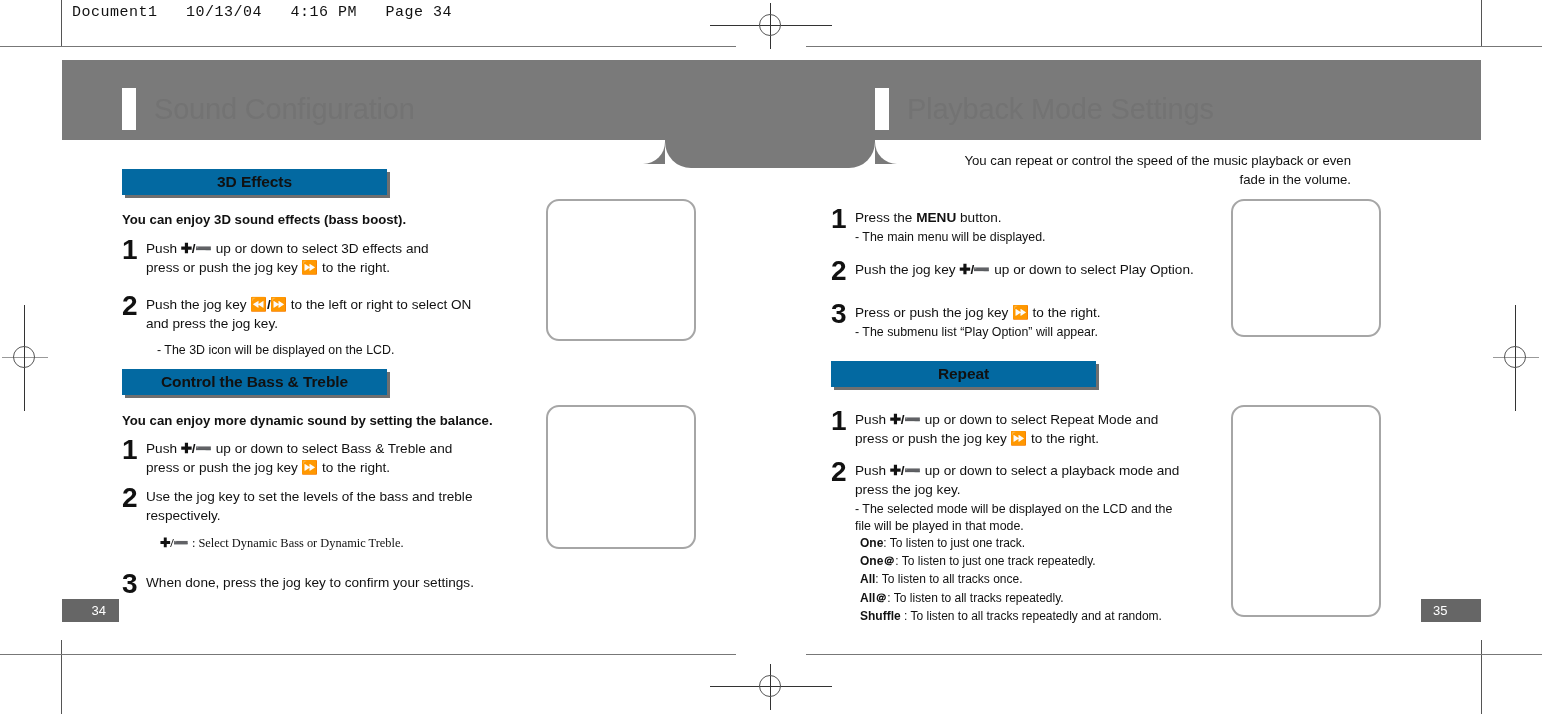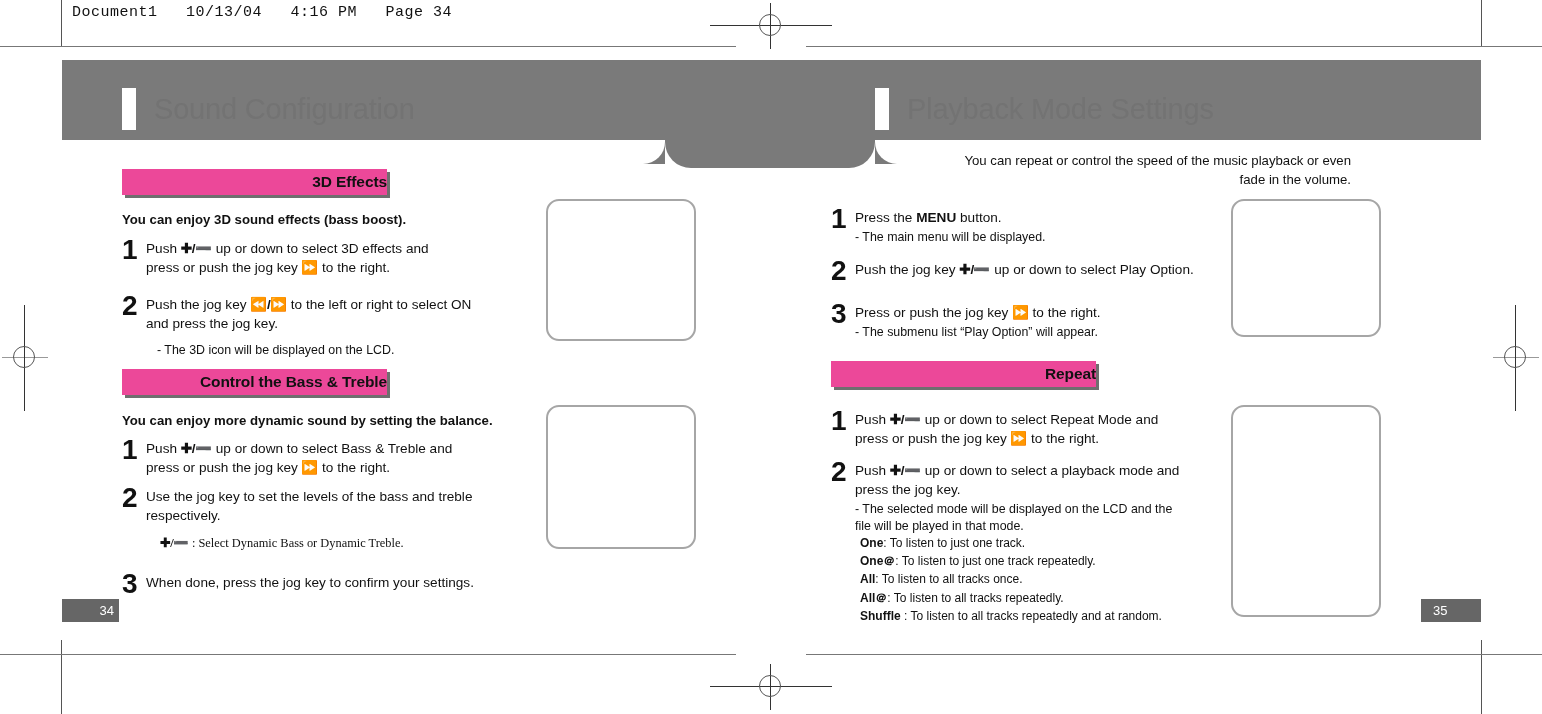--- a/index.html
+++ b/index.html
@@ -135,26 +135,26 @@
     font-weight: normal;
     letter-spacing: -0.2px;
     line-height: 1;
   }
   .chapter.left { left: 122px; }
   .chapter.right { left: 875px; }
 
   
   .chip {
     position: absolute;
-    background: #ec4899;
+    background: #0369a1;
     box-shadow: 3px 3px 0 0 #6f6f6f;
     box-sizing: border-box;
     display: flex;
     align-items: center;
-    justify-content: flex-end;
+    justify-content: center;
   }
   .chip span {
     font-size: 15.5px;
     font-weight: bold;
     color: #111;
     letter-spacing: -0.1px;
   }
 
   
   .intro {
@@ -217,21 +217,21 @@
   
   .folio {
     position: absolute;
     background: #666666;
     color: #ffffff;
     font-size: 13px;
     display: flex;
     align-items: center;
     box-sizing: border-box;
   }
-  .folio.l { left: 62px; top: 599px; width: 57px; height: 23px; justify-content: flex-end; padding-right: 5px; }
+  .folio.l { left: 62px; top: 599px; width: 57px; height: 23px; justify-content: flex-end; padding-right: 13px; }
   .folio.r { left: 1421px; top: 599px; width: 60px; height: 23px; justify-content: flex-start; padding-left: 12px; }
 </style>
 </head>
 <body>
 
 <div class="print-header">Document1   10/13/04   4:16 PM   Page 34</div>
 
 <div class="edge-line-v" style="left:61px; top:0; height:46px;"></div>
 <div class="edge-line-v" style="left:1481px; top:0; height:46px;"></div>
 <div class="edge-line-h" style="left:0; top:46px; width:736px;"></div>

